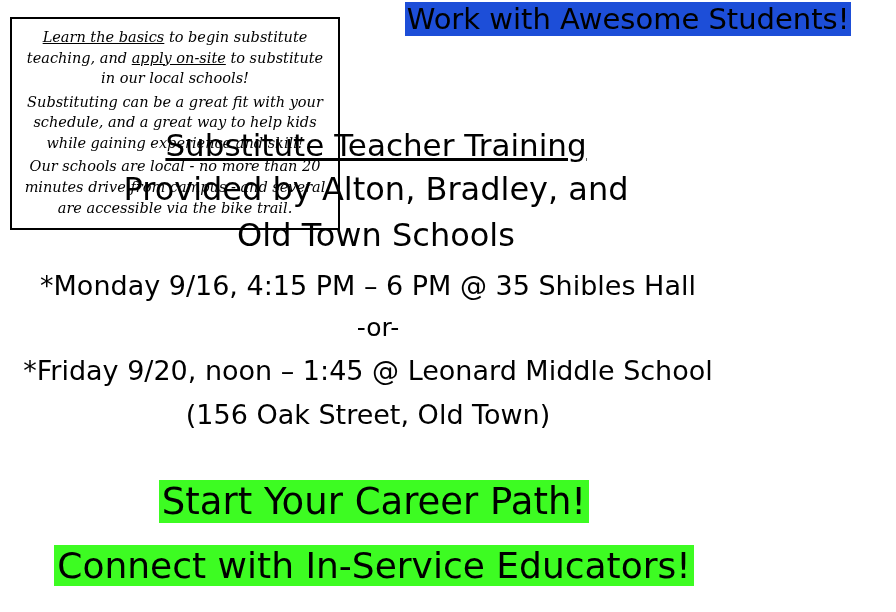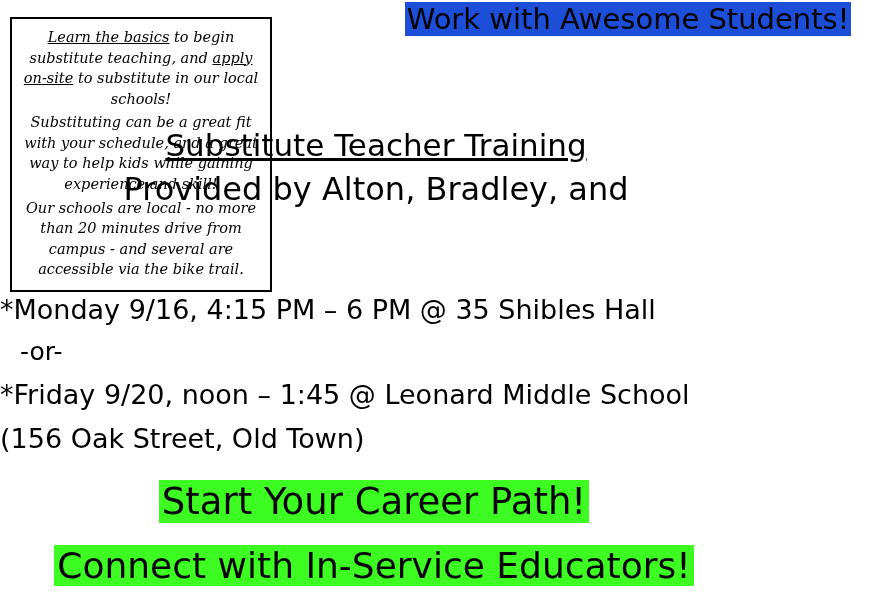--- a/index.html
+++ b/index.html
@@ -14,21 +14,21 @@
     color: #000000;
     overflow: hidden;
     position: relative;
   }
 
   
   .info-box {
     position: absolute;
     left: 10px;
     top: 17px;
-    width: 262px;
+    width: 330px;
     border: 2px solid #000;
     padding: 8px 9px 10px 9px;
     box-sizing: border-box;
     text-align: center;
     font-family: "DejaVu Serif", serif;
     font-style: italic;
     font-size: 14.5px;
     line-height: 1.42;
   }
   .info-box p {
@@ -72,23 +72,23 @@
   }
   .title-sub {
     font-size: 32px;
     line-height: 1.44;
   }
 
   
   .sessions {
     position: absolute;
     left: 0;
-    top: 288px;
+    top: 264px;
     width: 736px;
-    text-align: left;
+    text-align: center;
     font-family: "DejaVu Sans", sans-serif;
     font-size: 27px;
     line-height: 1.63;
   }
   .sessions .line { white-space: nowrap; }
   .sessions .small-or { font-size: 25px; margin-left: 20px; }
 
   
   .cta {
     position: absolute;
@@ -116,20 +116,21 @@
   <p>Our schools are local - no more than 20 minutes drive from campus - and several are accessible via the bike trail.</p>
 </div>
 
 <div class="hl-wrap">
   <div class="hl"><span class="mark">Work with Awesome Students!</span></div>
 </div>
 
 <div class="title-block">
   <div class="title-main">Substitute Teacher Training</div>
   <div class="title-sub">Provided by Alton, Bradley, and</div>
+  <div class="title-sub">Old Town Schools</div>
 </div>
 
 <div class="sessions">
   <div class="line">*Monday 9/16, 4:15 PM – 6 PM @ 35 Shibles Hall</div>
   <div class="line small-or">-or-</div>
   <div class="line">*Friday 9/20, noon – 1:45 @ Leonard Middle School</div>
   <div class="line">(156 Oak Street, Old Town)</div>
 </div>
 
 <div class="cta cta-1"><span class="mark">Start Your Career Path!</span></div>

